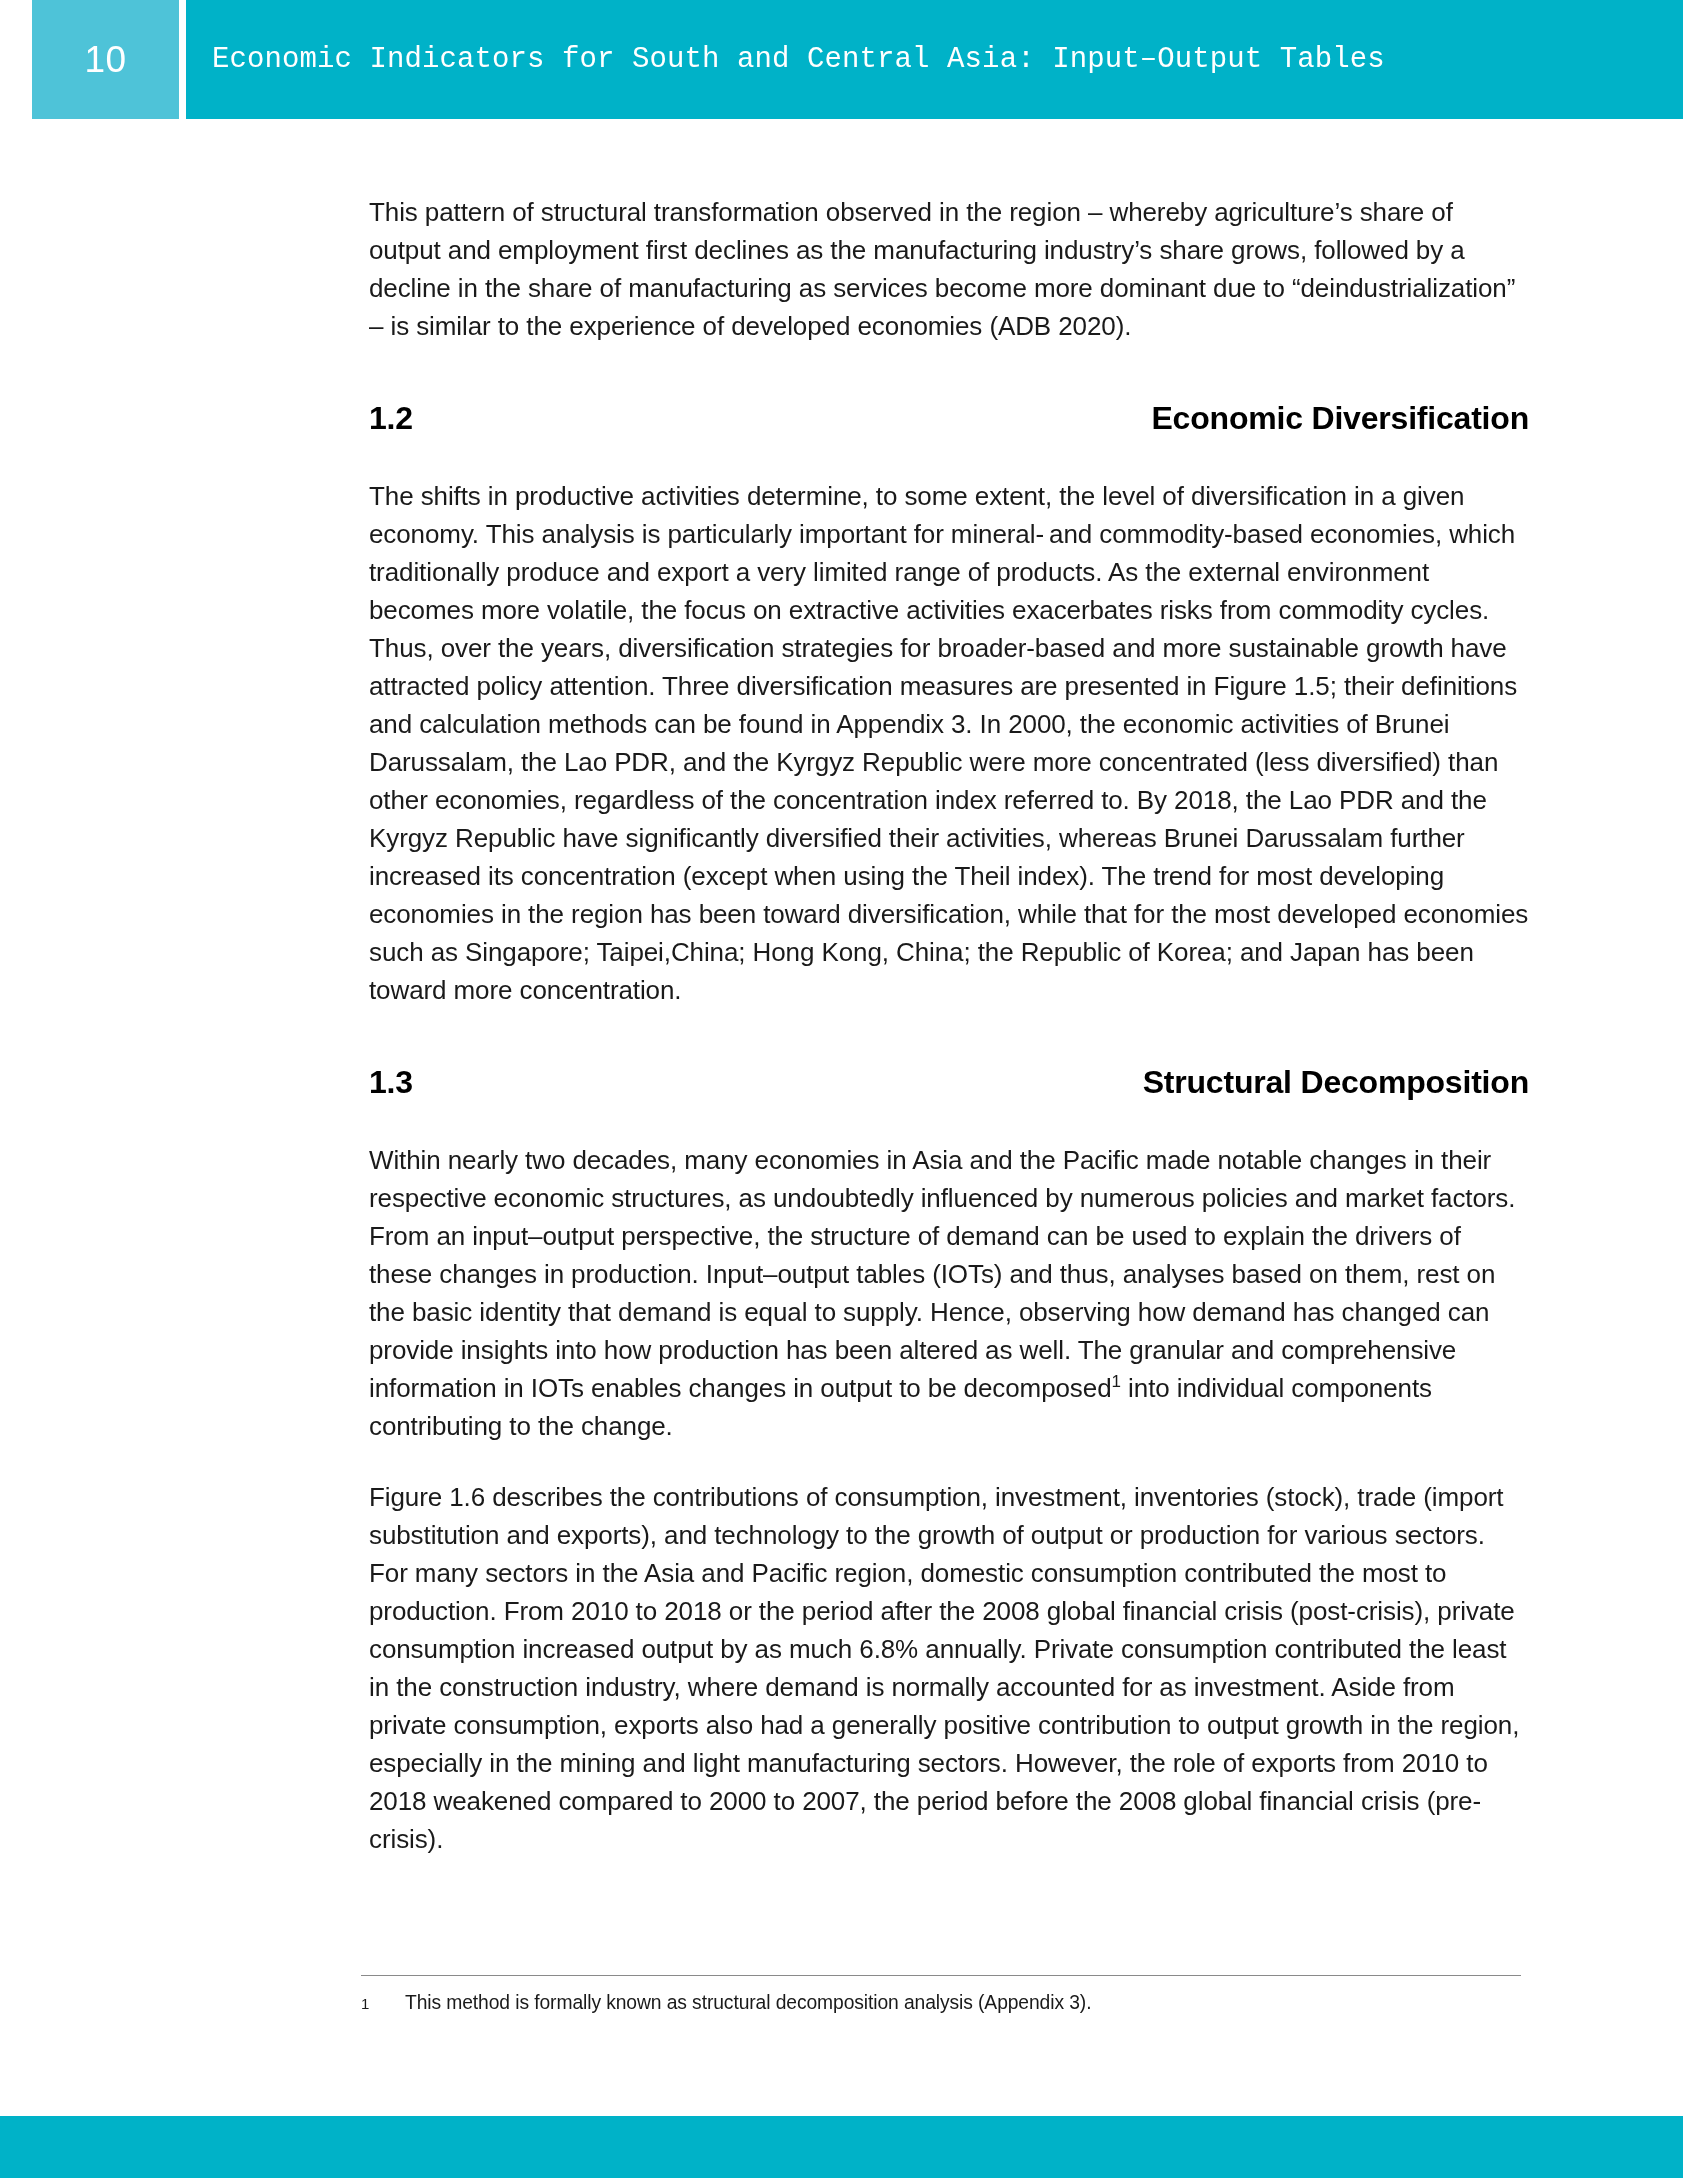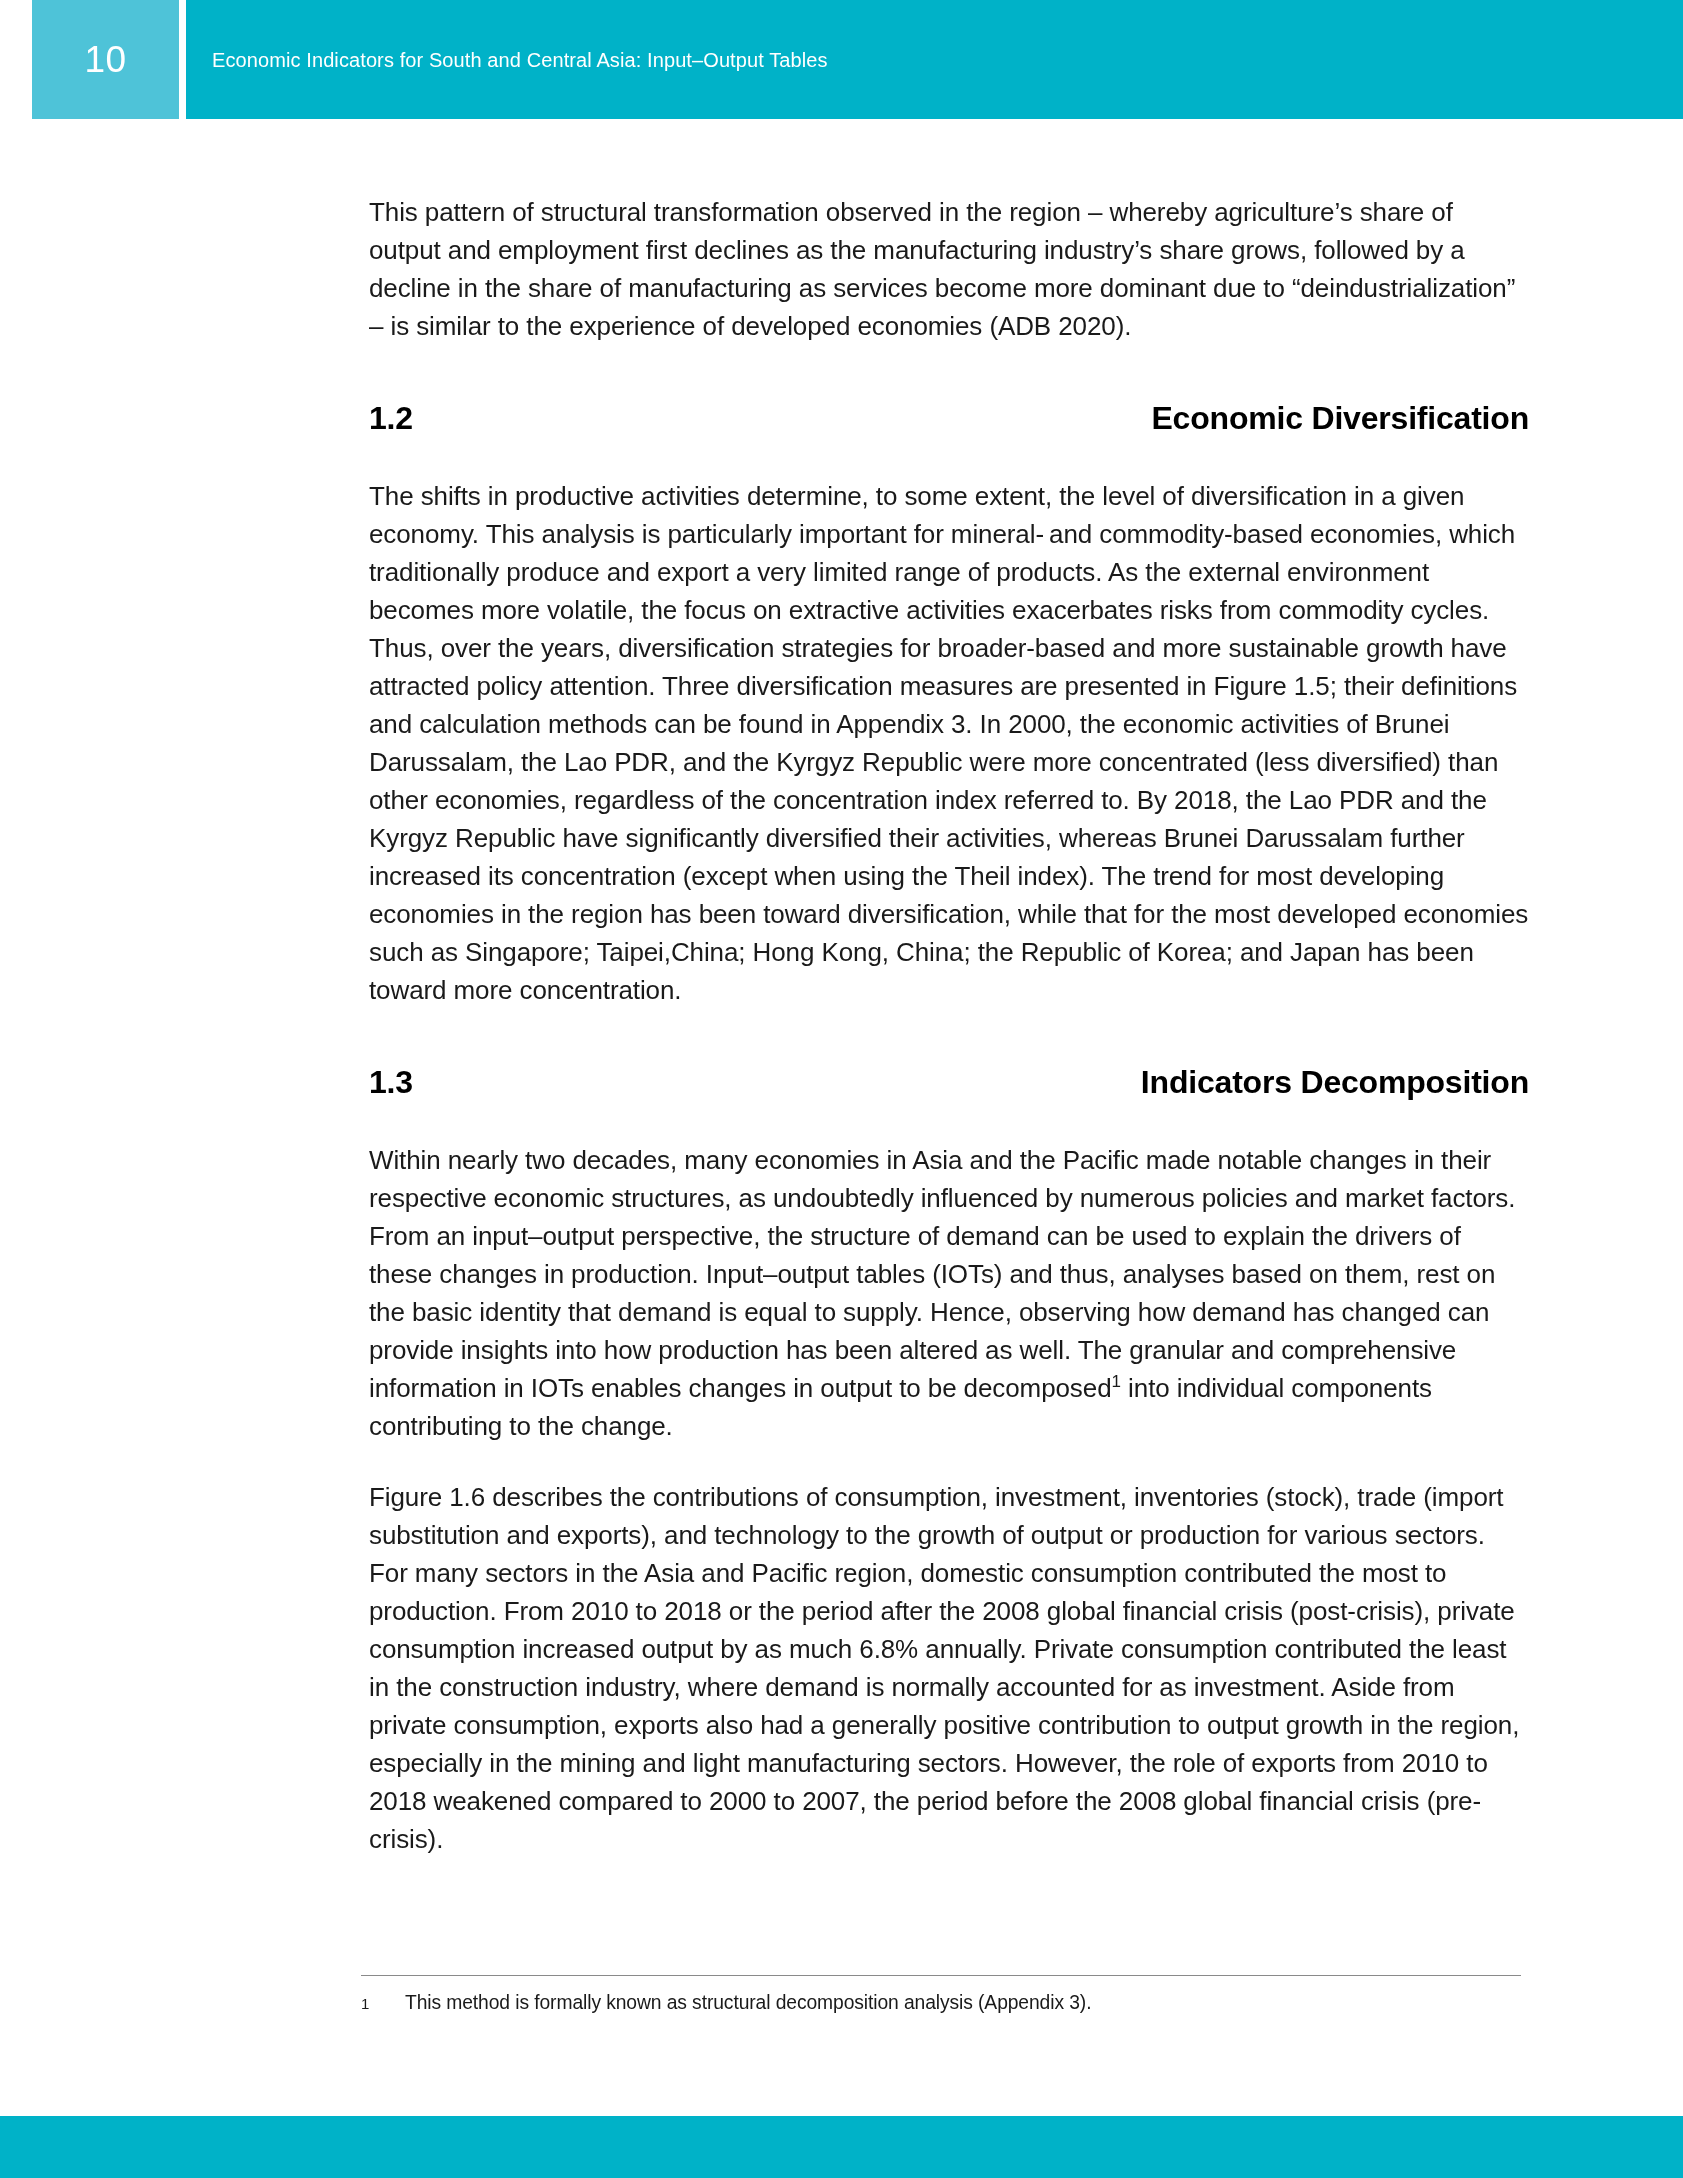--- a/index.html
+++ b/index.html
@@ -51,26 +51,26 @@
   .header-title-band {
     flex: 1;
     background: #00b2c8;
     display: flex;
     align-items: center;
     padding-left: 26px;
     box-sizing: border-box;
   }
   .header-title-text {
     color: #ffffff;
-    font-size: 20px;
+    font-size: 29px;
     font-weight: 400;
     letter-spacing: 0.1px;
     line-height: 1.1;
     white-space: nowrap;
-    font-family: Liberation Sans, sans-serif;
+    font-family: Liberation Mono, monospace;
   }
 
   
   .page-footer-bar {
     position: absolute;
     left: 0;
     bottom: 0;
     width: 1683px;
     height: 62px;
     background: #00b2c8;
@@ -179,21 +179,21 @@
 
   <h2 class="section-heading">
     <span class="sec-num">1.2</span>
     <span class="sec-title">Economic Diversification</span>
   </h2>
 
   <p class="body-paragraph">The shifts in productive activities determine, to some extent, the level of diversification in a given economy. This analysis is particularly important for mineral- and commodity-based economies, which traditionally produce and export a very limited range of products. As the external environment becomes more volatile, the focus on extractive activities exacerbates risks from commodity cycles. Thus, over the years, diversification strategies for broader-based and more sustainable growth have attracted policy attention. Three diversification measures are presented in Figure 1.5; their definitions and calculation methods can be found in Appendix 3. In 2000, the economic activities of Brunei Darussalam, the Lao PDR, and the Kyrgyz Republic were more concentrated (less diversified) than other economies, regardless of the concentration index referred to. By 2018, the Lao PDR and the Kyrgyz Republic have significantly diversified their activities, whereas Brunei Darussalam further increased its concentration (except when using the Theil index). The trend for most developing economies in the region has been toward diversification, while that for the most developed economies such as Singapore; Taipei,China; Hong Kong, China; the Republic of Korea; and Japan has been toward more concentration.</p>
 
   <h2 class="section-heading">
     <span class="sec-num">1.3</span>
-    <span class="sec-title">Indicators Decomposition</span>
+    <span class="sec-title">Structural Decomposition</span>
   </h2>
 
   <p class="body-paragraph"><span>Within nearly two decades, many economies in Asia and the Pacific made notable changes in their respective economic structures, as undoubtedly influenced by numerous policies and market factors. From an input–output perspective, the structure of demand can be used to explain the drivers of these changes in production. Input–output tables (IOTs) and thus, analyses based on them, rest on the basic identity that demand is equal to supply. Hence, observing how demand has changed can provide insights into how production has been altered as well. The granular and comprehensive information in IOTs enables changes in output to be decomposed</span><span class="fn-ref">1</span><span> into individual components contributing to the change.</span></p>
 
   <p class="body-paragraph">Figure 1.6 describes the contributions of consumption, investment, inventories (stock), trade (import substitution and exports), and technology to the growth of output or production for various sectors. For many sectors in the Asia and Pacific region, domestic consumption contributed the most to production. From 2010 to 2018 or the period after the 2008 global financial crisis (post-crisis), private consumption increased output by as much 6.8% annually. Private consumption contributed the least in the construction industry, where demand is normally accounted for as investment. Aside from private consumption, exports also had a generally positive contribution to output growth in the region, especially in the mining and light manufacturing sectors. However, the role of exports from 2010 to 2018 weakened compared to 2000 to 2007, the period before the 2008 global financial crisis (pre-crisis).</p>
 
 </div>
 
 <div class="footnote-area">
   <div class="footnote-rule"></div>

